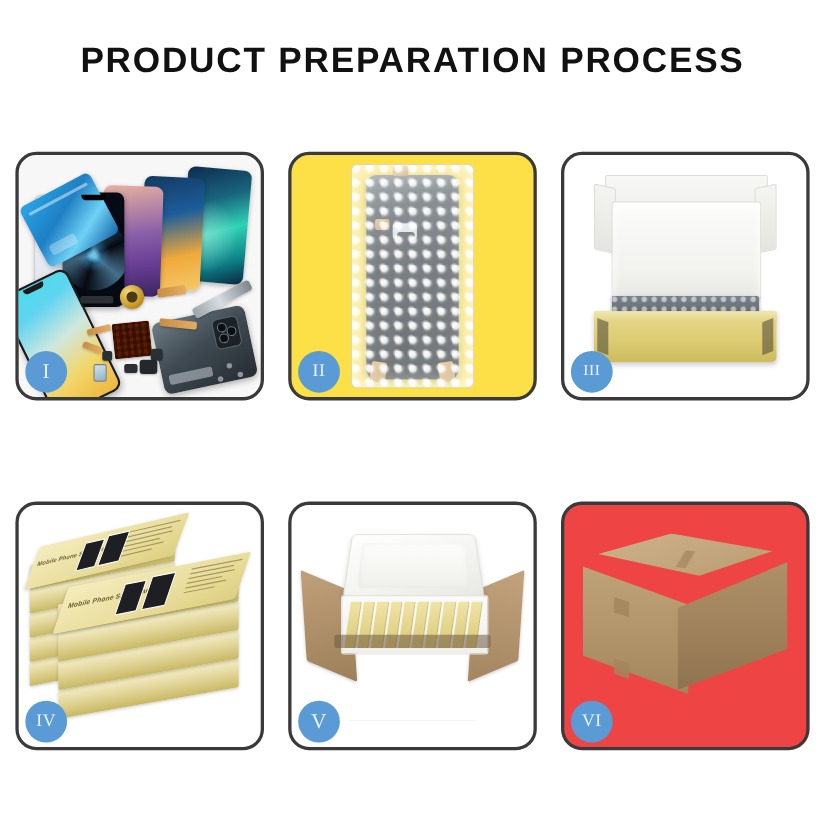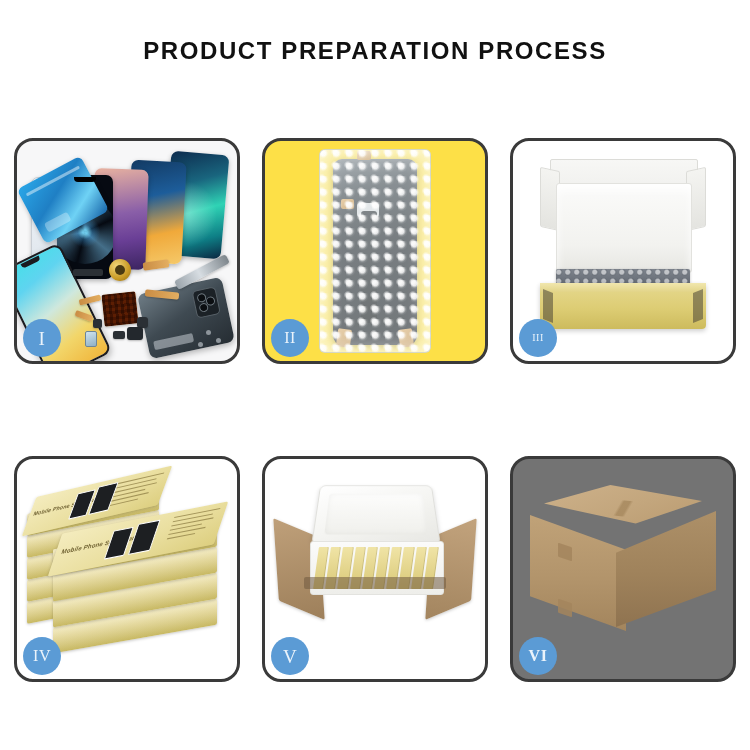--- a/index.html
+++ b/index.html
@@ -8,21 +8,21 @@
     background:#ffffff;
     font-family:"Liberation Sans","DejaVu Sans",sans-serif;
     overflow:hidden;
     position:relative;
   }
   .page{width:750px;height:750px;position:relative;box-sizing:border-box;}
 
   
   .header{width:100%;text-align:center;padding-top:38px;}
   .title{
-    font-size:24px;font-weight:700;letter-spacing:1.6px;
+    font-size:32px;font-weight:700;letter-spacing:1.6px;
     color:#111;line-height:1.05;white-space:nowrap;
   }
   .subtitle{
     margin-top:11px;font-size:15.2px;font-weight:400;color:#1a1a1a;
     letter-spacing:0.15px;white-space:nowrap;
   }
 
   
   .grid{
     position:absolute;left:14px;top:138px;
@@ -46,21 +46,21 @@
     position:absolute;left:6px;bottom:4px;
     width:38px;height:38px;border-radius:50%;
     background:#5b9bd5;
     color:#eaf3fb;
     display:flex;align-items:center;justify-content:center;
     font-family:"Liberation Serif","DejaVu Serif",serif;
     font-size:19px;line-height:1;letter-spacing:0.5px;
     z-index:40;
   }
   .badge.sm{font-size:16px;}
-  .badge.xs{font-size:10px;}
+  .badge.xs{font-size:14px;}
 
   
   .p1{background:#f7f7f8;}
   .ph{position:absolute;border-radius:7px;overflow:hidden;
       box-shadow:0 2px 5px rgba(0,0,0,.28);}
   .ph-a{
     width:58px;height:104px;left:150px;top:12px;
     transform:rotate(5deg);
     background:linear-gradient(160deg,#0d2b4e 0%,#19657e 30%,#2fd3b5 55%,#0e7f86 80%,#0b2540 100%);}
   .ph-a:after{content:"";position:absolute;inset:0;
@@ -306,21 +306,21 @@
     border-radius:4px;background:linear-gradient(180deg,#fdfdfc,#f0f0ec);
     box-shadow:inset 0 0 6px rgba(0,0,0,.05);}
   .ybars{position:absolute;left:36px;top:74px;width:120px;height:42px;
     display:flex;gap:2px;}
   .ybars i{flex:1;border-radius:1px;
     background:linear-gradient(180deg,#f0e4a6,#d9c877);
     box-shadow:inset -1px 0 0 rgba(0,0,0,.12);}
   .ybars.tilt{transform:skewX(-8deg);}
 
   
-  .p6{background:#737373;font-weight:bold;}
+  .p6{background:#ef4444;}
   .c-wrap{position:absolute;left:50%;top:26px;transform:translateX(-50%);width:186px;height:160px;}
   .c-top{position:absolute;left:14px;top:0;width:158px;height:62px;
     background:linear-gradient(160deg,#cdb18a 0%,#c3a67d 45%,#b5956a 100%);
     clip-path:polygon(42% 0,100% 26%,58% 62%,0 30%);
     box-shadow:0 1px 3px rgba(0,0,0,.15);}
   .c-top-seam{position:absolute;left:20px;top:14px;width:140px;height:30px;
     background:linear-gradient(120deg,transparent 46%,#a88a60 48%,#a88a60 52%,transparent 54%);
     clip-path:polygon(42% 0,100% 26%,58% 62%,0 30%);opacity:.85;}
   .c-left{position:absolute;left:0;top:30px;width:96px;height:116px;
     background:linear-gradient(180deg,#c0a278 0%,#b2946b 55%,#a3855d 100%);

